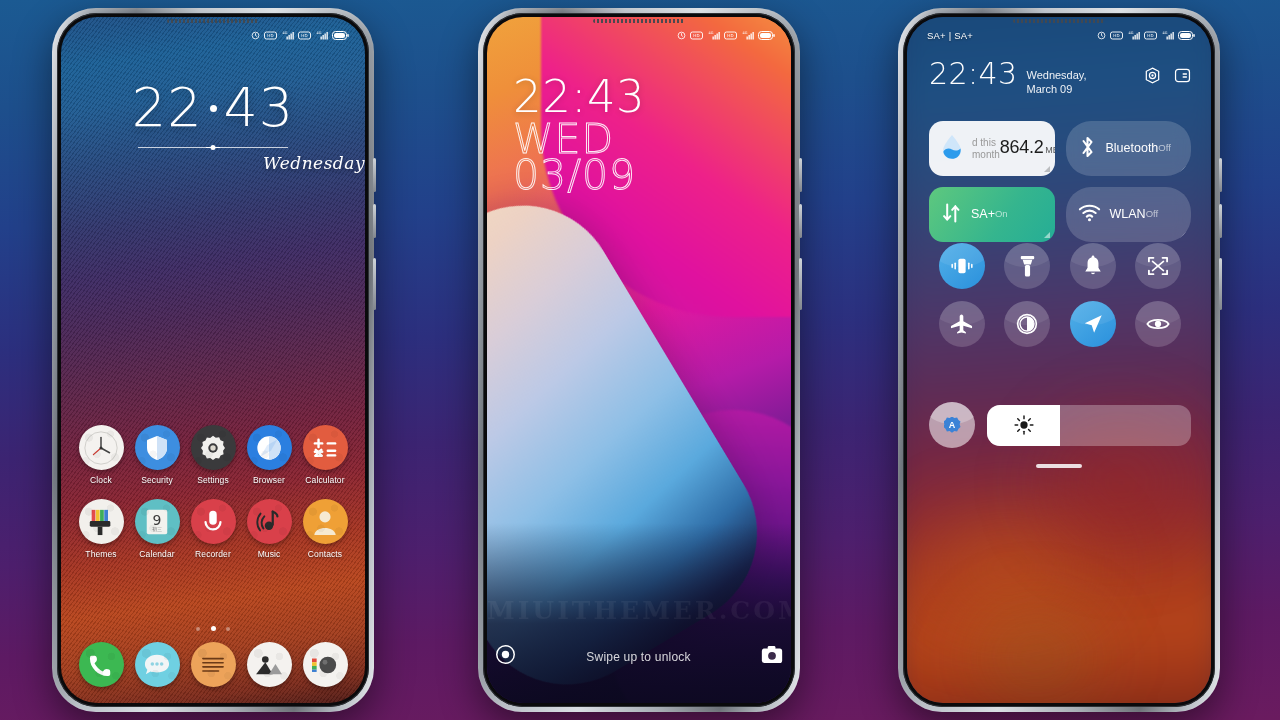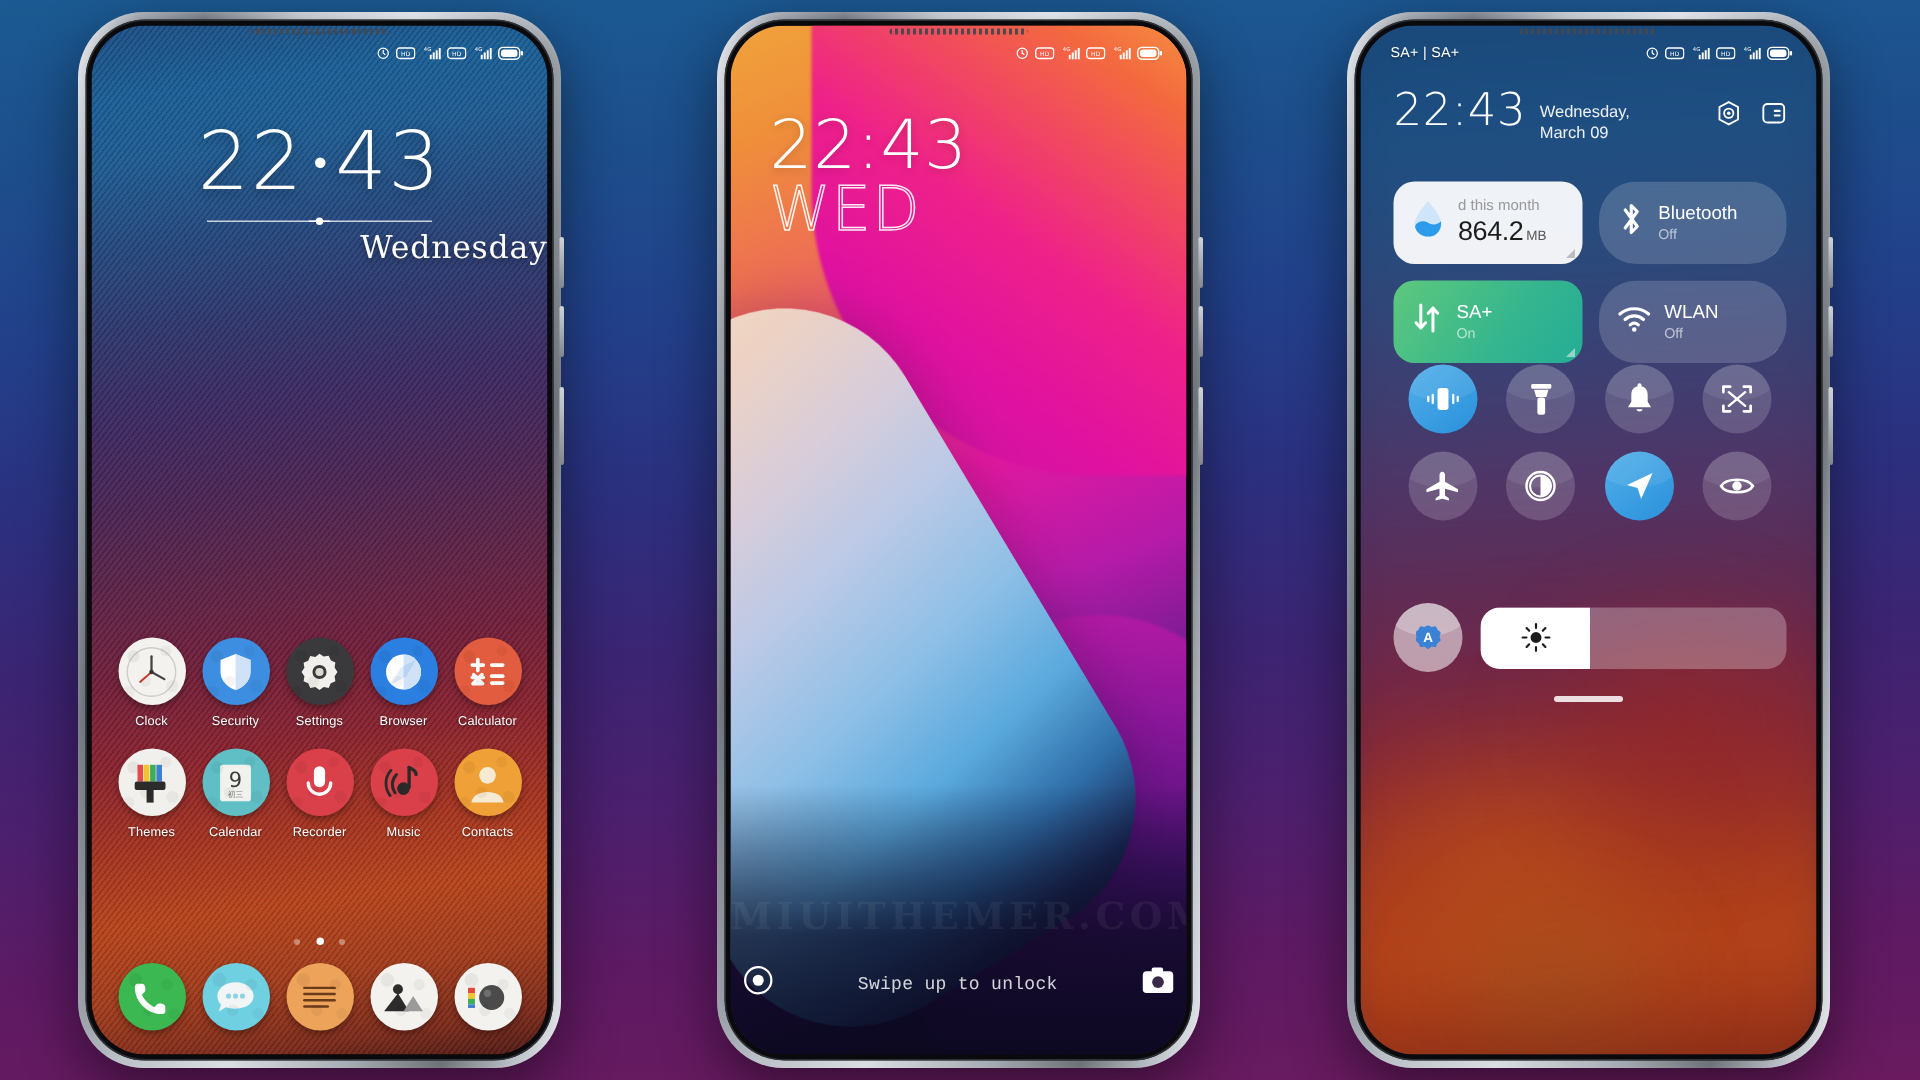--- a/index.html
+++ b/index.html
@@ -75,21 +75,21 @@
   .c1-rule {
     width:150px; height:1px; margin:12px auto 5px; background:rgba(255,255,255,.75);
     position:relative;
   }
   .c1-rule::before, .c1-rule::after {
     content:""; position:absolute; top:-2px; left:50%; width:5px; height:5px;
     background:#fff; border-radius:50%; transform:translateX(-50%);
   }
   .c1-rule::after { width:14px; height:1px; border-radius:0; top:0; background:#fff; }
   .c1-day {
-    font-family:"DejaVu Serif", serif; font-size:21px;
+    font-family:"DejaVu Serif", serif; font-style:italic; font-size:17px;
     letter-spacing:.5px; text-shadow:0 2px 5px rgba(0,0,0,.4); margin-top:2px;
   }
   .c1-banner {
     position:relative; display:inline-block; margin-top:10px;
     background:#f2f0ee; color:#2b2b2b; font-size:11px; font-weight:600;
     padding:3px 14px; letter-spacing:.4px;
     clip-path:polygon(0 0,100% 0,100% 100%,92% 72%,8% 72%,0 100%);
     padding-bottom:9px;
     box-shadow:0 2px 4px rgba(0,0,0,.3);
   }
@@ -190,21 +190,20 @@
 
   .watermark {
     position:absolute; left:0; right:0; bottom:78px; z-index:11;
     text-align:center; font-family:"DejaVu Serif", serif; font-weight:bold;
     font-size:25px; letter-spacing:3px; color:rgba(255,255,255,.055);
   }
   .lockbar {
     position:absolute; left:0; right:0; bottom:34px; z-index:14;
     display:flex; align-items:center; justify-content:space-between;
     padding:0 8px;
-    font-family:Liberation Mono, monospace;
   }
   .lockbar .lk-text { font-size:12px; color:rgba(255,255,255,.82); letter-spacing:.2px; }
 
   
   .wall3 { position:absolute; inset:0; overflow:hidden; background:#1b2b52; }
   .w3-base {
     position:absolute; inset:0;
     background:linear-gradient(176deg,
       #174675 0%, #1a4a7c 8%, #1e4f82 16%,
       #2a4a7c 26%, #3c3f72 36%, #4f3566 45%,
@@ -252,21 +251,21 @@
     overflow:hidden;
   }
   .tile .corner {
     position:absolute; right:5px; bottom:4px; width:0; height:0;
     border-left:6px solid transparent; border-bottom:6px solid rgba(255,255,255,.5);
   }
   .tile.light { background:rgba(255,255,255,.93); }
   .tile.light .corner { border-bottom-color:rgba(0,0,0,.22); }
   .tile.dim { background:rgba(255,255,255,.17); backdrop-filter:blur(8px);border-radius:25px; }
   .tile.green { background:linear-gradient(125deg,#5ec87e 0%,#35b58e 60%,#25ad96 100%); }
-  .t-lines { display:flex; flex-direction:column; line-height:1.2; }
+  .t-lines { display:flex; flex-direction:row; line-height:1.2; }
   .t-ttl { font-size:12.5px; color:#fff; font-weight:400; }
   .t-sub { font-size:9.5px; color:rgba(255,255,255,.62); margin-top:1px; }
   .tile.light .t-ttl { color:#999; font-size:10px; font-weight:400; }
   .tile.light .t-val { color:#1c1c1c; font-size:18px; font-weight:500; letter-spacing:-.3px; }
   .tile.light .t-unit { font-size:9px; color:#555; font-weight:400; margin-left:2px; }
 
   .togglegrid {
     position:absolute; left:22px; right:20px; top:226px; z-index:12;
     display:grid; grid-template-columns:repeat(4,1fr); row-gap:12px; justify-items:center;
   }
@@ -590,20 +589,21 @@
               <rect x="1" y="1" width="28" height="16" rx="6" fill="none" stroke="#fff" stroke-width="2"></rect>
               <rect x="4" y="4" width="22" height="10" rx="4" fill="#fff"></rect>
               <rect x="30.5" y="6" width="3" height="6" rx="1.4" fill="#fff"></rect>
             </svg>
         </div>
       </div>
 
       <div class="clock2">
         <div class="c2-time">22:43</div>
         <div class="c2-wd">WED</div>
+        <div class="c2-date">03/09</div>
       </div>
 
       <div class="watermark">MIUITHEMER.COM</div>
 
       <div class="lockbar">
         <div>
           <svg width="21" height="21" viewBox="0 0 24 24">
               <circle cx="12" cy="12" r="10" fill="none" stroke="#fff" stroke-width="1.7"></circle>
               <circle cx="12" cy="12" r="4.2" fill="#fff"></circle>
             </svg>

